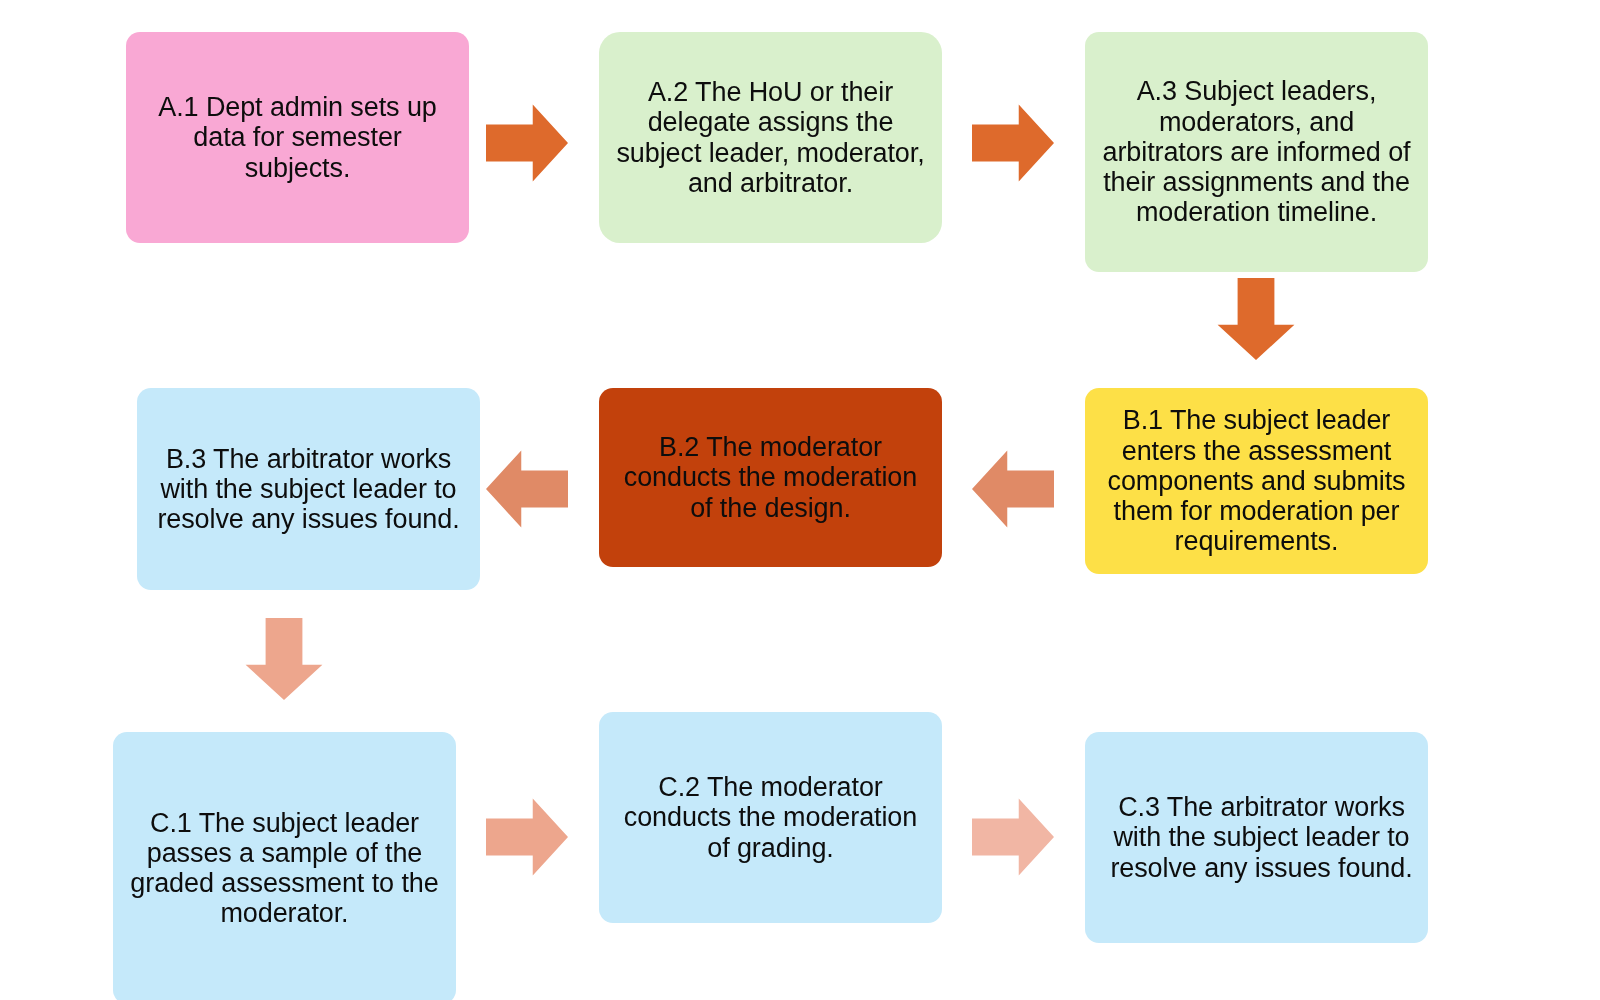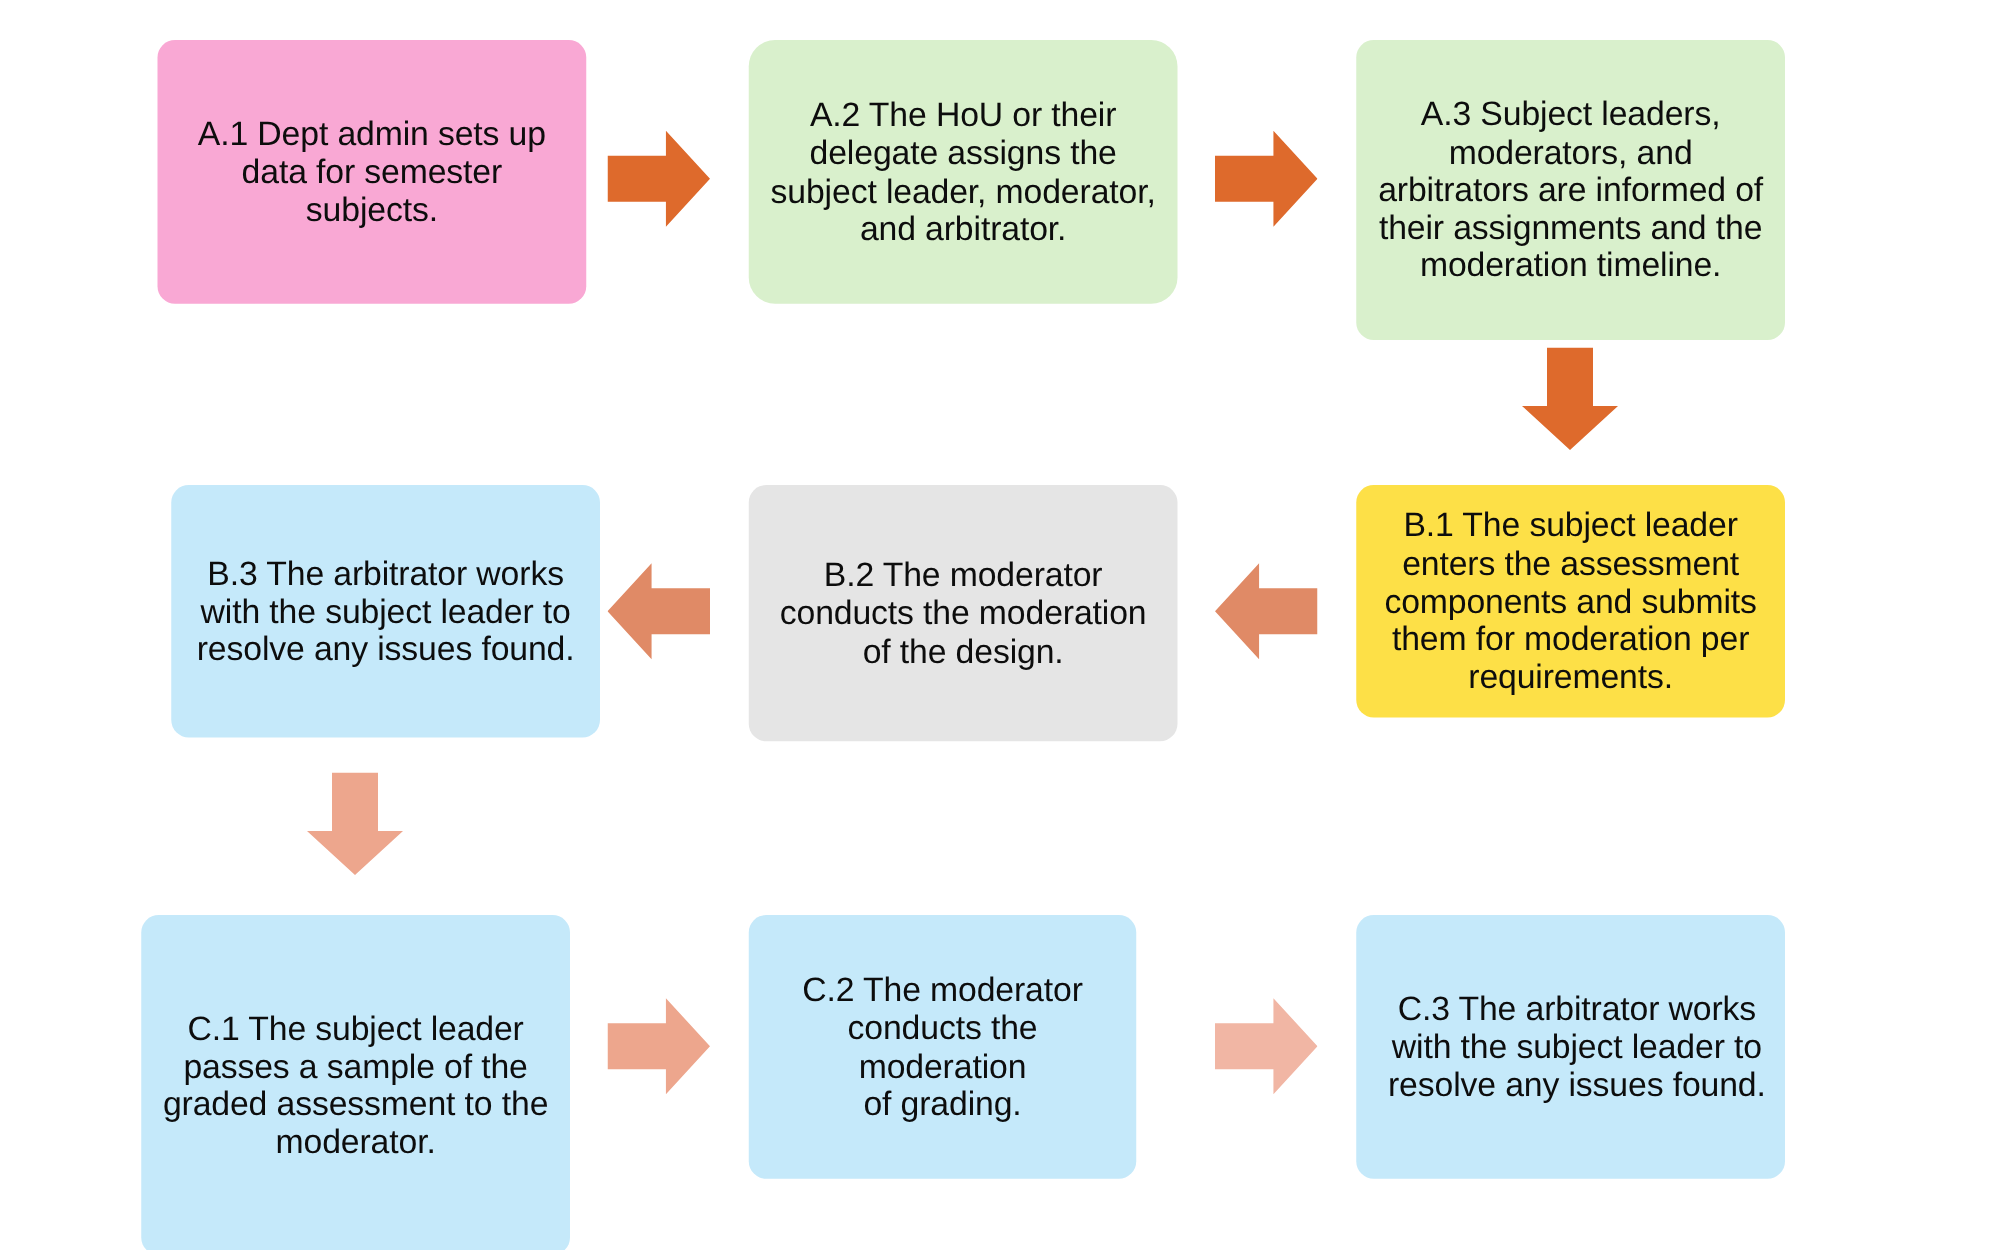--- a/index.html
+++ b/index.html
@@ -67,37 +67,37 @@
 their assignments and the
 moderation timeline.</div>
       </div>
       <div class="node" style="left: 1085px; top: 388px; width: 343px; height: 186px; background: #fde047;">
         <div class="node-label">B.1 The subject leader
 enters the assessment
 components and submits
 them for moderation per
 requirements.</div>
       </div>
-      <div class="node" style="left: 599px; top: 388px; width: 343px; height: 205px; background: #e5e5e5;">
+      <div class="node" style="left: 599px; top: 388px; width: 343px; height: 179px; background: #c2410c;">
         <div class="node-label">B.2 The moderator
 conducts the moderation
 of the design.</div>
       </div>
       <div class="node" style="left: 113px; top: 388px; width: 343px; height: 202px; background: rgb(197, 233, 250); margin-left: 24px;">
         <div class="node-label">B.3 The arbitrator works
 with the subject leader to
 resolve any issues found.</div>
       </div>
       <div class="node" style="left: 113px; top: 732px; width: 343px; height: 272px; background: rgb(197, 233, 250);">
         <div class="node-label">C.1 The subject leader
 passes a sample of the
 graded assessment to the
 moderator.</div>
       </div>
-      <div class="node" style="left: 599px; top: 732px; width: 310px; height: 211px; background: rgb(197, 233, 250);">
+      <div class="node" style="left: 599px; top: 712px; width: 343px; height: 211px; background: rgb(197, 233, 250);">
         <div class="node-label">C.2 The moderator
 conducts the moderation
 of grading.</div>
       </div>
       <div class="node" style="left: 1085px; top: 732px; width: 343px; height: 211px; background: rgb(197, 233, 250); padding-left: 24px;">
         <div class="node-label">C.3 The arbitrator works
 with the subject leader to
 resolve any issues found.</div>
       </div>
     </div>

